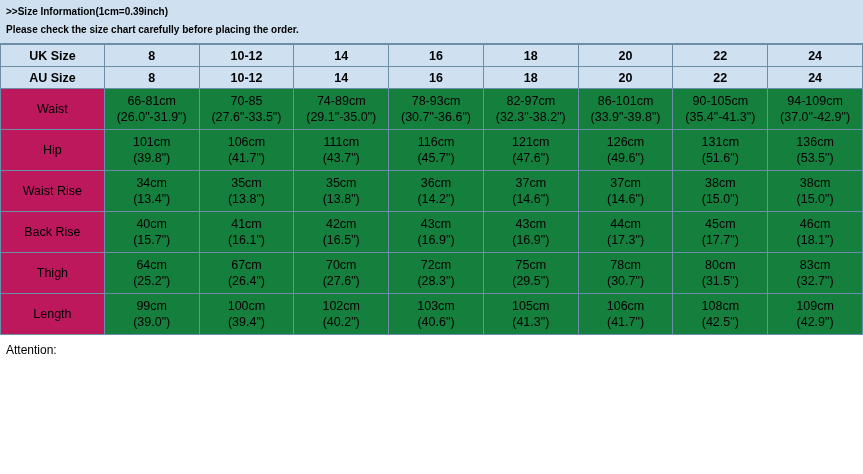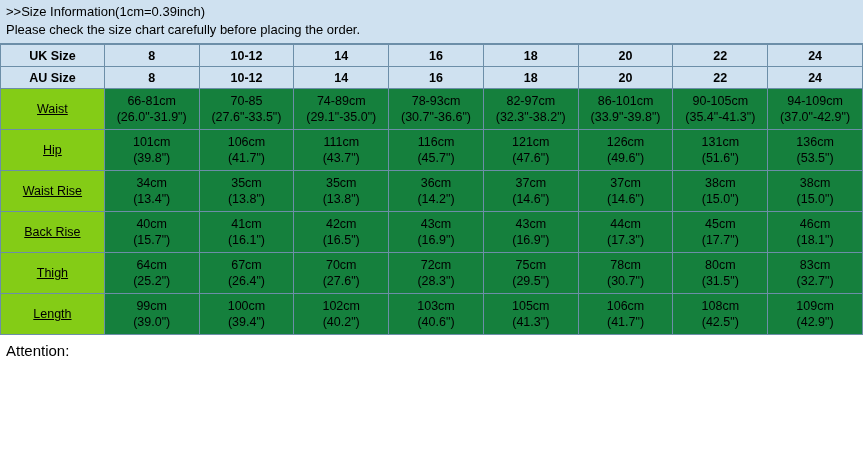--- a/index.html
+++ b/index.html
@@ -18,22 +18,22 @@
     box-sizing: border-box;
     overflow: hidden;
     background: #ffffff;
   }
   .header-band {
     background: #cfe1f0;
     border-bottom: 1px solid #6c8ea8;
     padding: 3px 6px 4px 6px;
   }
   .header-line {
-    font-size: 13px;
-    font-weight: normal;
+    font-size: 10px;
+    font-weight: bold;
     line-height: 18px;
     white-space: nowrap;
   }
   table.size-table {
     border-collapse: collapse;
     width: 863px;
     table-layout: fixed;
   }
   table.size-table td,
   table.size-table th {
@@ -70,35 +70,34 @@
   }
   td.row-hdr-val {
     background: #cfe1f0;
     font-weight: bold;
     font-size: 13px;
   }
   td.rlabel {
     text-align: left;
     padding-left: 6px;
     font-size: 13px;
-    background: #84cc16;
-    text-decoration: underline;
+    background: #be185d;
   }
   td.cell {
     background: #15803d;
     height: 40px;
     line-height: 16px;
     font-size: 12.5px;
   }
   td.cell .l2 {
     display: block;
   }
   .attention {
     padding: 6px 6px 0 6px;
-    font-size: 15px;
+    font-size: 12px;
     line-height: 19px;
   }
   .attention div {
     white-space: normal;
   }
 </style>
 </head>
 <body>
 
 <div class="sheet">

